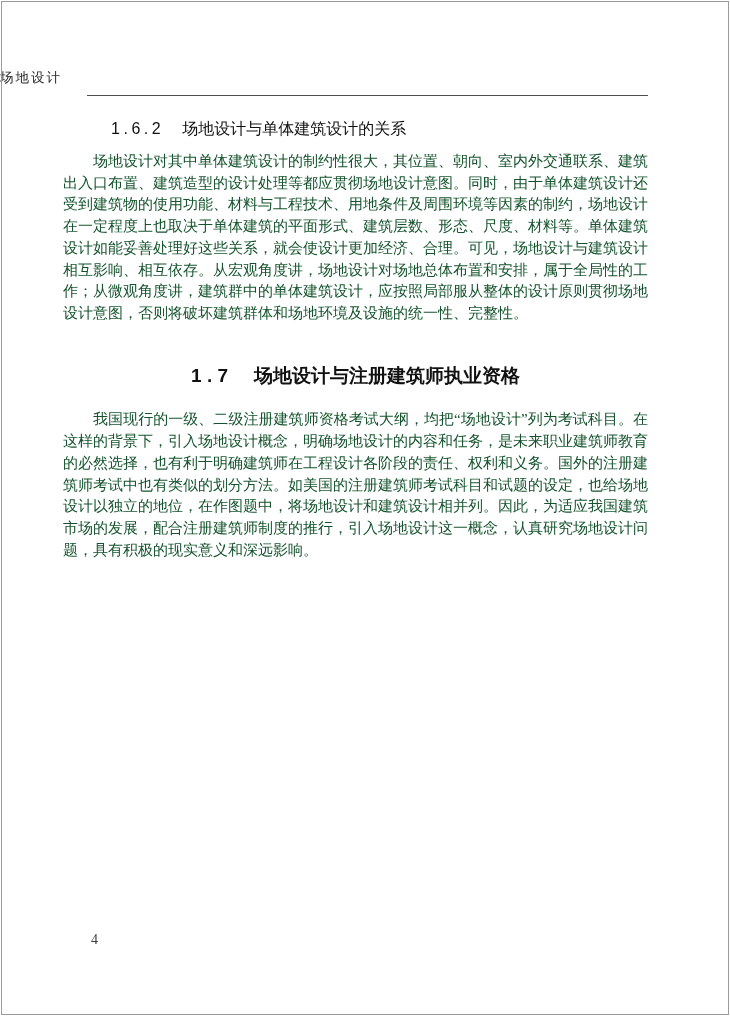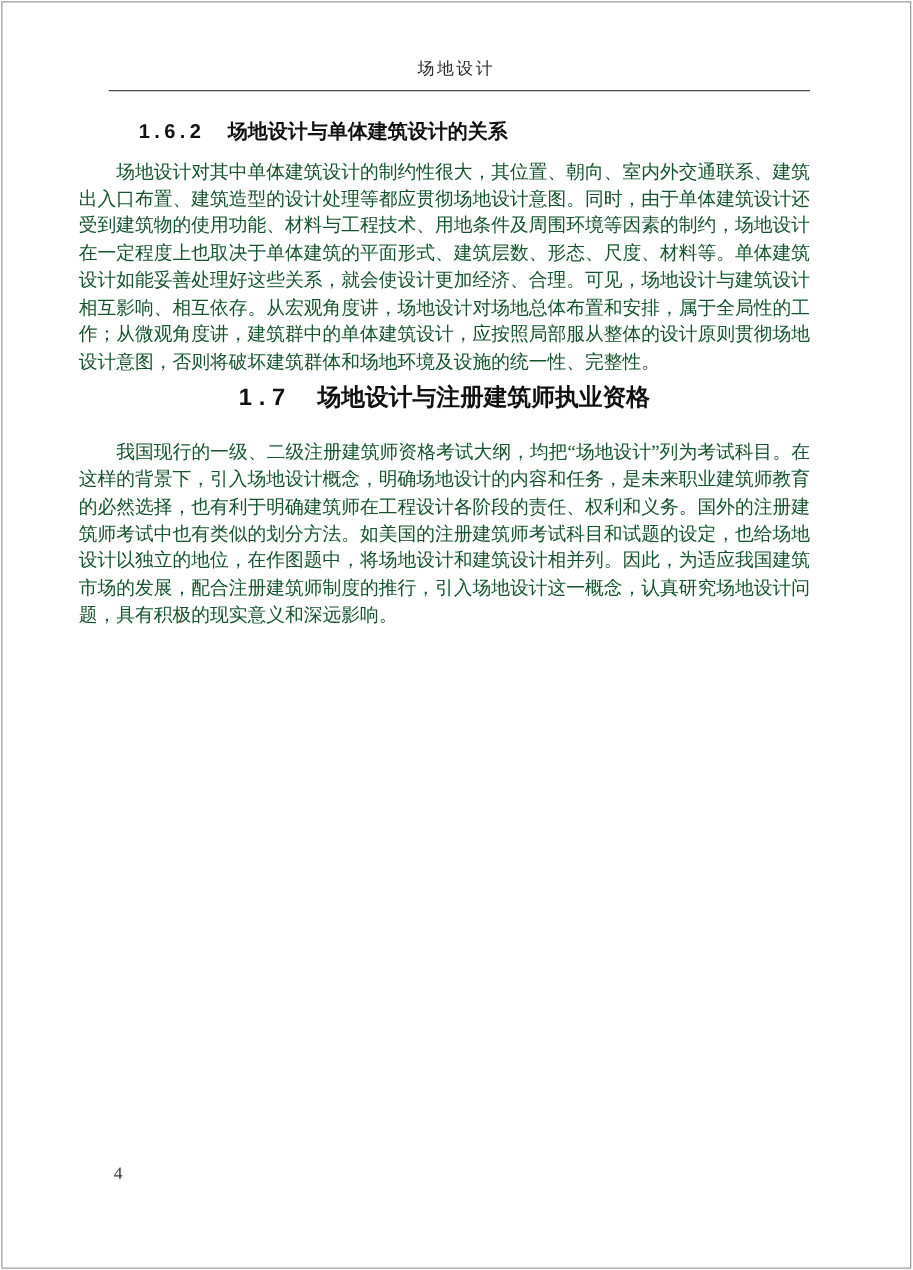--- a/index.html
+++ b/index.html
@@ -15,53 +15,52 @@
     color: #1c1c1c;
     overflow: hidden;
   }
   .page-border {
     position: absolute;
     inset: 1px;
     border: 1px solid #9c9c9c;
     pointer-events: none;
   }
   .running-head {
-    text-align: center;
     font-size: 13.5px;
-    padding-top: 46px;
+    padding-top: 69px;
     letter-spacing: 2px;
     color: #2a2a2a;
   }
   .header-rule {
     height: 1px;
     background: #4f4f4f;
     margin: 8px 82px 0 87px;
   }
   main {
     margin: 0 82px 0 63px;
   }
   .subsection-heading {
     font-family: "Liberation Sans", sans-serif;
-    font-weight: bold;
+    font-weight: normal;
     font-size: 16px;
     line-height: 1.25;
     margin: 23px 0 0 48px;
     color: #111;
   }
   .subsection-heading .sec-num {
     letter-spacing: 0.22em;
     margin-right: 0.85em;
   }
   .section-heading {
     font-family: "Liberation Sans", sans-serif;
     font-weight: bold;
     font-size: 19px;
     line-height: 1.2;
     text-align: center;
-    margin: 6px 0 0 0;
+    margin: 40px 0 0 0;
     color: #111;
   }
   .section-heading .sec-num {
     letter-spacing: 0.28em;
     margin-right: 0.8em;
   }
   .body-para {
     font-size: 15px;
     line-height: 21.7px;
     text-align: justify;

